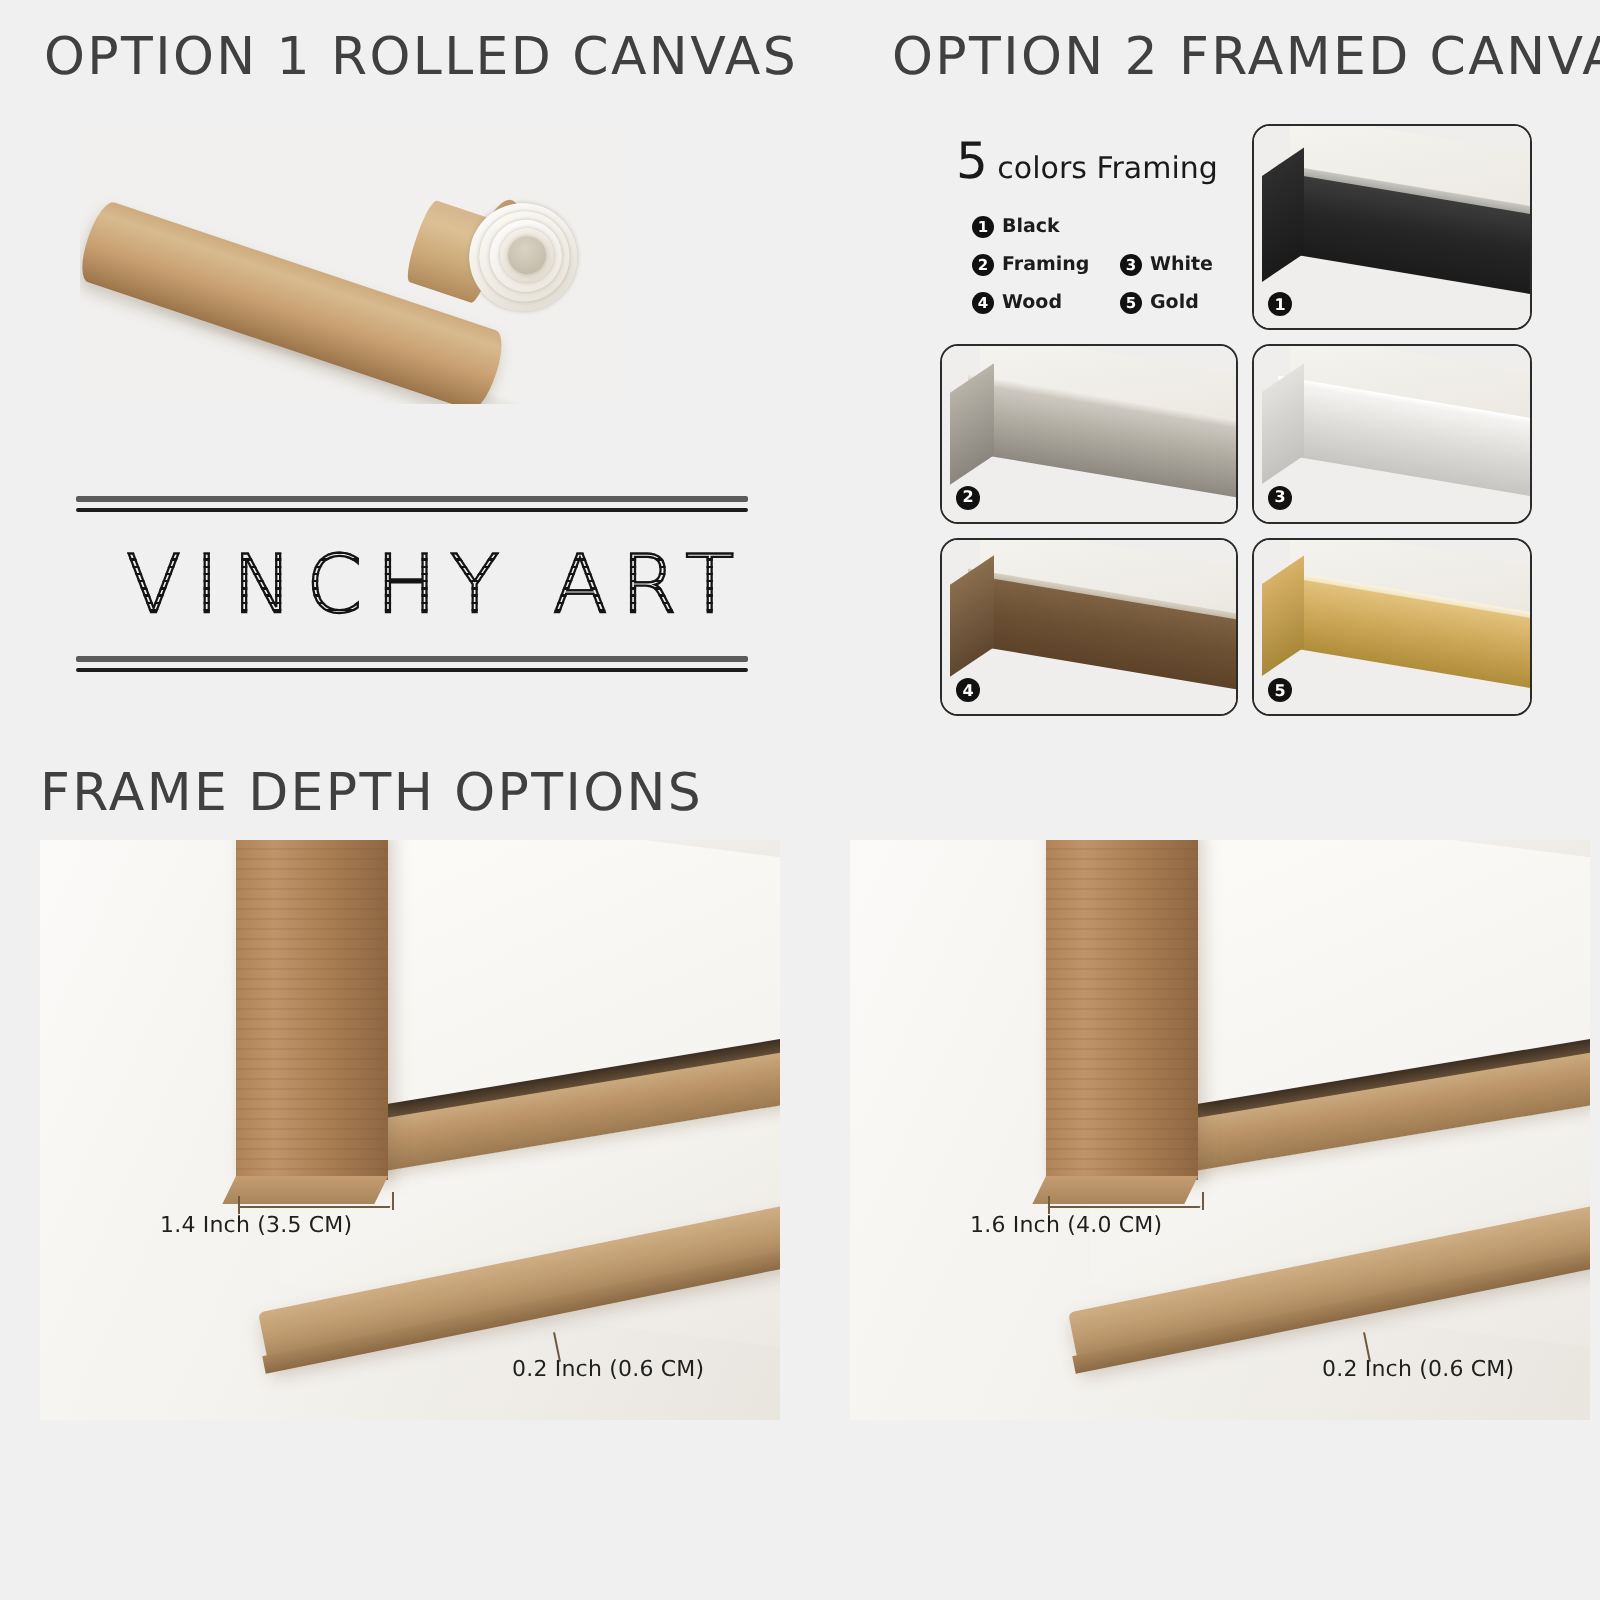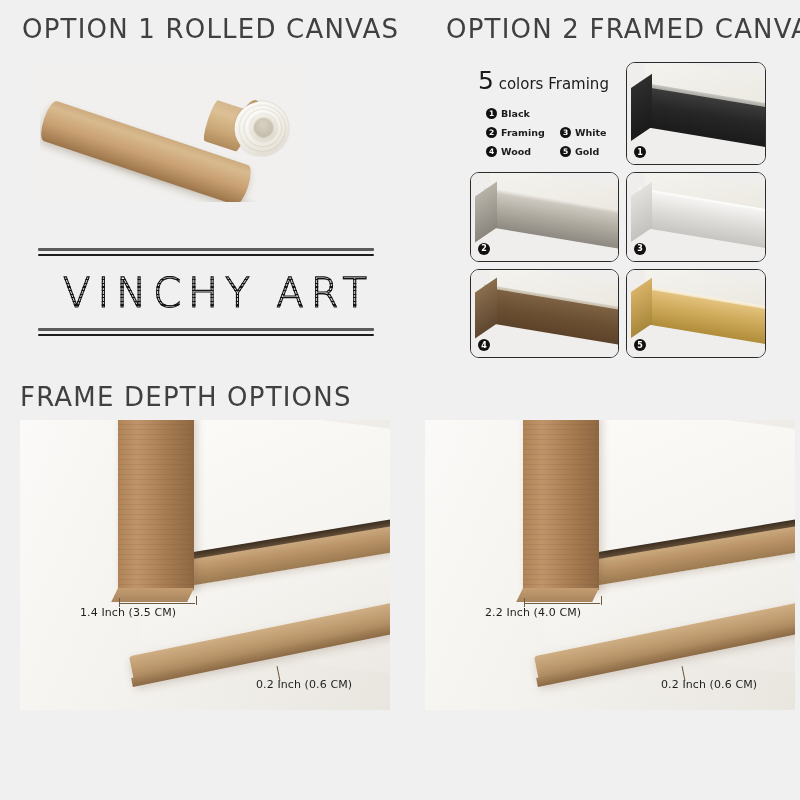--- a/index.html
+++ b/index.html
@@ -455,17 +455,17 @@
     <div class="dp-gap"></div>
     <div class="dp-rail-top"></div>
     <div class="dp-stile"></div>
     <div class="dp-stile-end"></div>
     <div class="dp-dim-tick-l"></div>
     <div class="dp-dim-line"></div>
     <div class="dp-dim-tick-r"></div>
     <div class="dp-rail-bot"></div>
     <div class="dp-rail-bot-edge"></div>
     <div class="dp-scribe"></div>
-    <div class="dp-label dp-label-width">2.2 Inch (4.0 CM)</div>
+    <div class="dp-label dp-label-width">1.6 Inch (4.0 CM)</div>
     <div class="dp-label dp-label-depth">0.2 Inch (0.6 CM)</div>
   </div>
 
 </div>
 
 </body></html>

